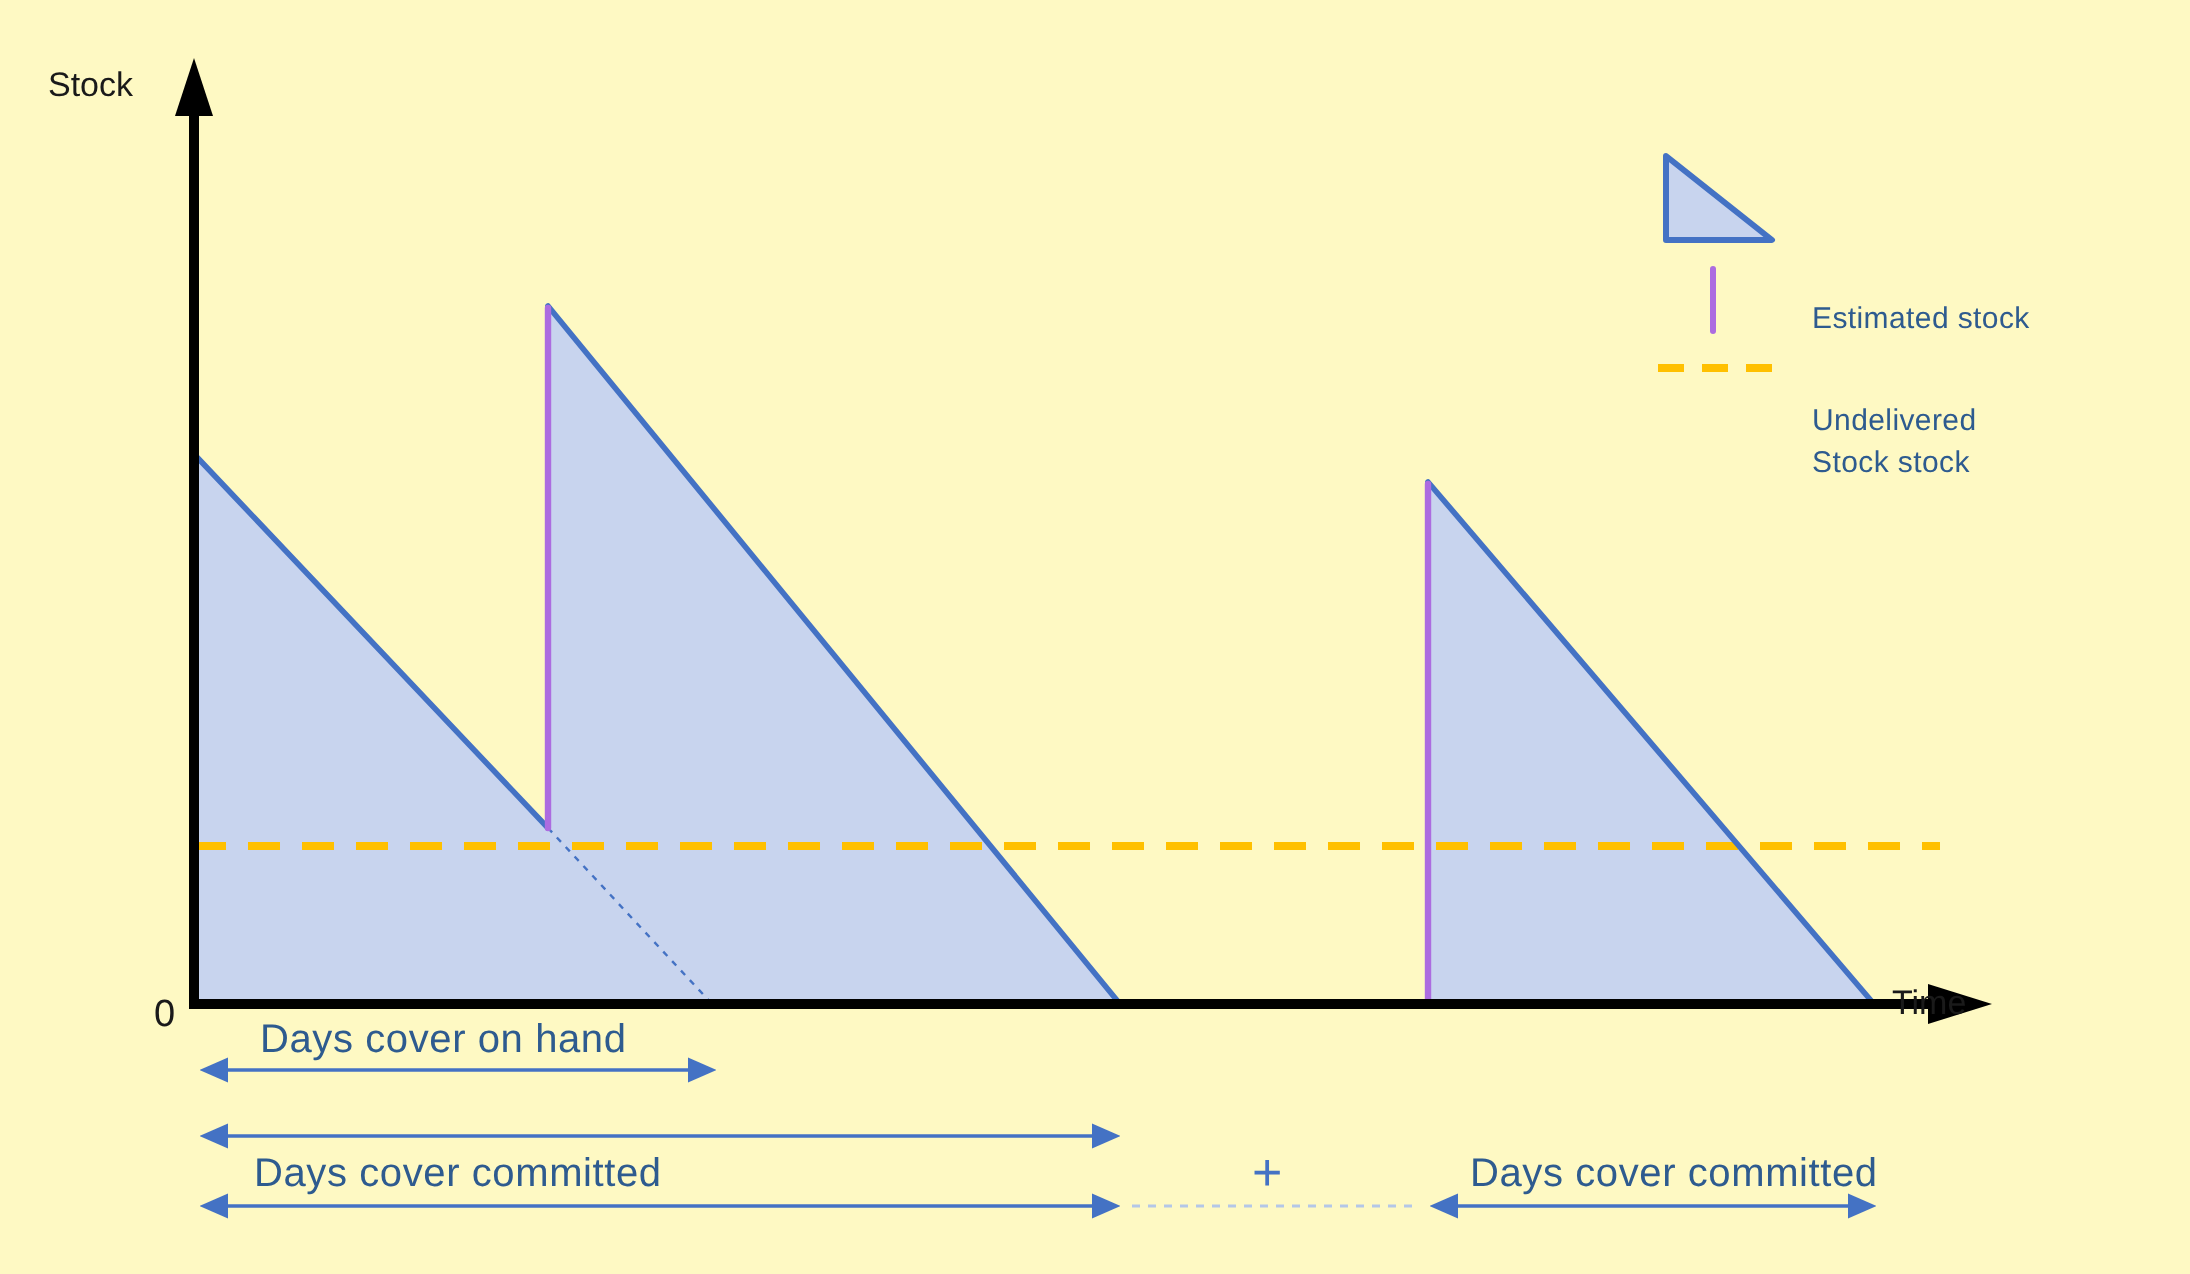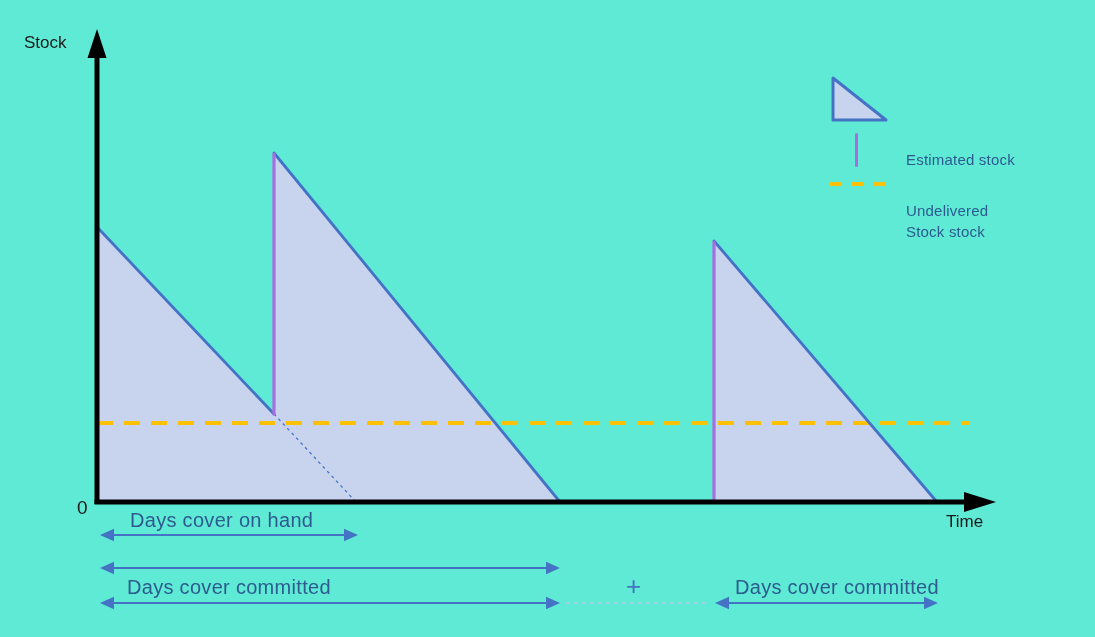--- a/index.html
+++ b/index.html
@@ -1,20 +1,20 @@
 <!DOCTYPE html>
 <html style="--estimated-stock-fill: #C8D4EE; --estimated-stock-stroke: #4472C4; --undelivered: #AC6CE0; --safety-stock: #FFC000; --annotation-arrow: #4472C4; --annotation-text: #2E5B8F; --axis: #000000;"><head>
 <meta charset="utf-8">
 <style>
   html, body { margin: 0; padding: 0; background: #ffffff; }
   #app {
     position: relative;
     width: 1095px;
     height: 637px;
-    background: #5eead4;
+    background: #fef9c3;
     font-family: "Liberation Sans", sans-serif;
     overflow: hidden;
   }
   .chart-svg { position: absolute; left: 0; top: 0; width: 1095px; height: 637px; }
 
   .fill    { fill: var(--estimated-stock-fill, #C8D4EE); stroke: none; }
   .slope   { stroke: var(--estimated-stock-stroke, #4472C4); stroke-width: 2.8; stroke-linecap: round; fill: none; }
   .undeliv { stroke: var(--undelivered, #AC6CE0); stroke-width: 3.2; stroke-linecap: round; fill: none; }
   .safety  { stroke: var(--safety-stock, #FFC000); stroke-width: 4; stroke-dasharray: 16 11; fill: none; }
   .proj    { stroke: var(--estimated-stock-stroke, #4472C4); stroke-width: 1.2; stroke-dasharray: 3 3.5; fill: none; }
@@ -83,21 +83,21 @@
 
     <line class="ann" x1="102" y1="535" x2="356" y2="535" marker-start="url(#m-arr)" marker-end="url(#m-arr)"></line>
     <line class="ann" x1="102" y1="568" x2="558" y2="568" marker-start="url(#m-arr)" marker-end="url(#m-arr)"></line>
     <line class="ann" x1="102" y1="603" x2="558" y2="603" marker-start="url(#m-arr)" marker-end="url(#m-arr)"></line>
     <line class="conn" x1="566" y1="603" x2="708" y2="603"></line>
     <line class="ann" x1="717" y1="603" x2="936" y2="603" marker-start="url(#m-arr)" marker-end="url(#m-arr)"></line>
   </svg>
 
   <div class="t axis-label" style="left:24px; top:33px">Stock</div>
   <div class="t origin-label" style="left:77px; top:497px">0</div>
-  <div class="t axis-label" style="left:946px; top:512px">Time</div>
+  <div class="t axis-label" style="left:946px; top:492px">Time</div>
 
   <div class="legend">
     <svg class="swatch-tri" width="60" height="50">
       <polygon points="3,5 56,47 3,47" style="fill: var(--estimated-stock-fill, #C8D4EE); stroke: var(--estimated-stock-stroke, #4472C4); stroke-width: 3; stroke-linejoin: round;"></polygon>
     </svg>
     <div class="legend-label" style="top:33px">Estimated stock</div>
 
     <div class="swatch-undeliv"></div>
     <div class="legend-label" style="top:84px">Undelivered</div>
 

